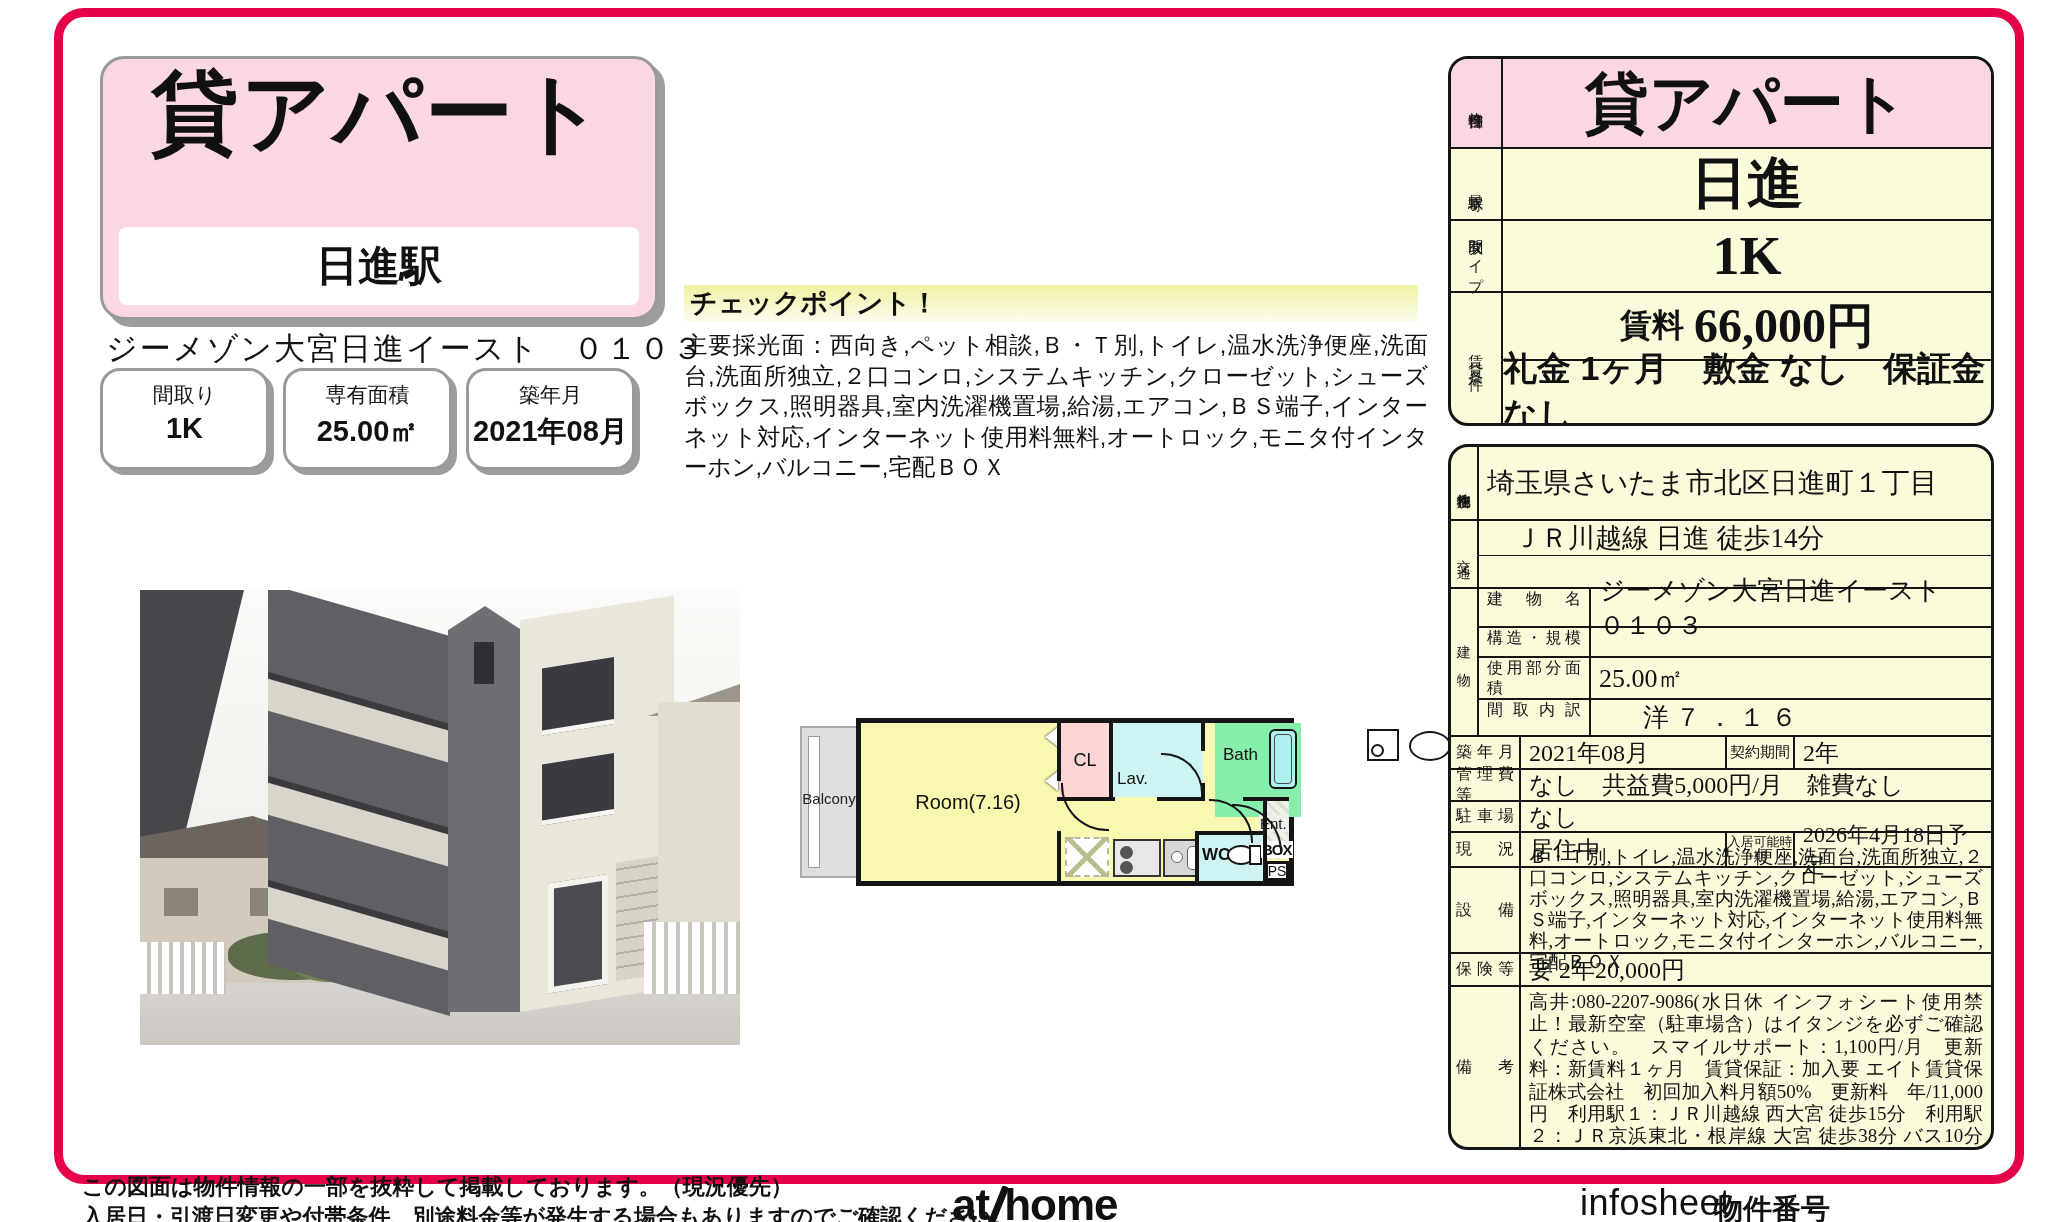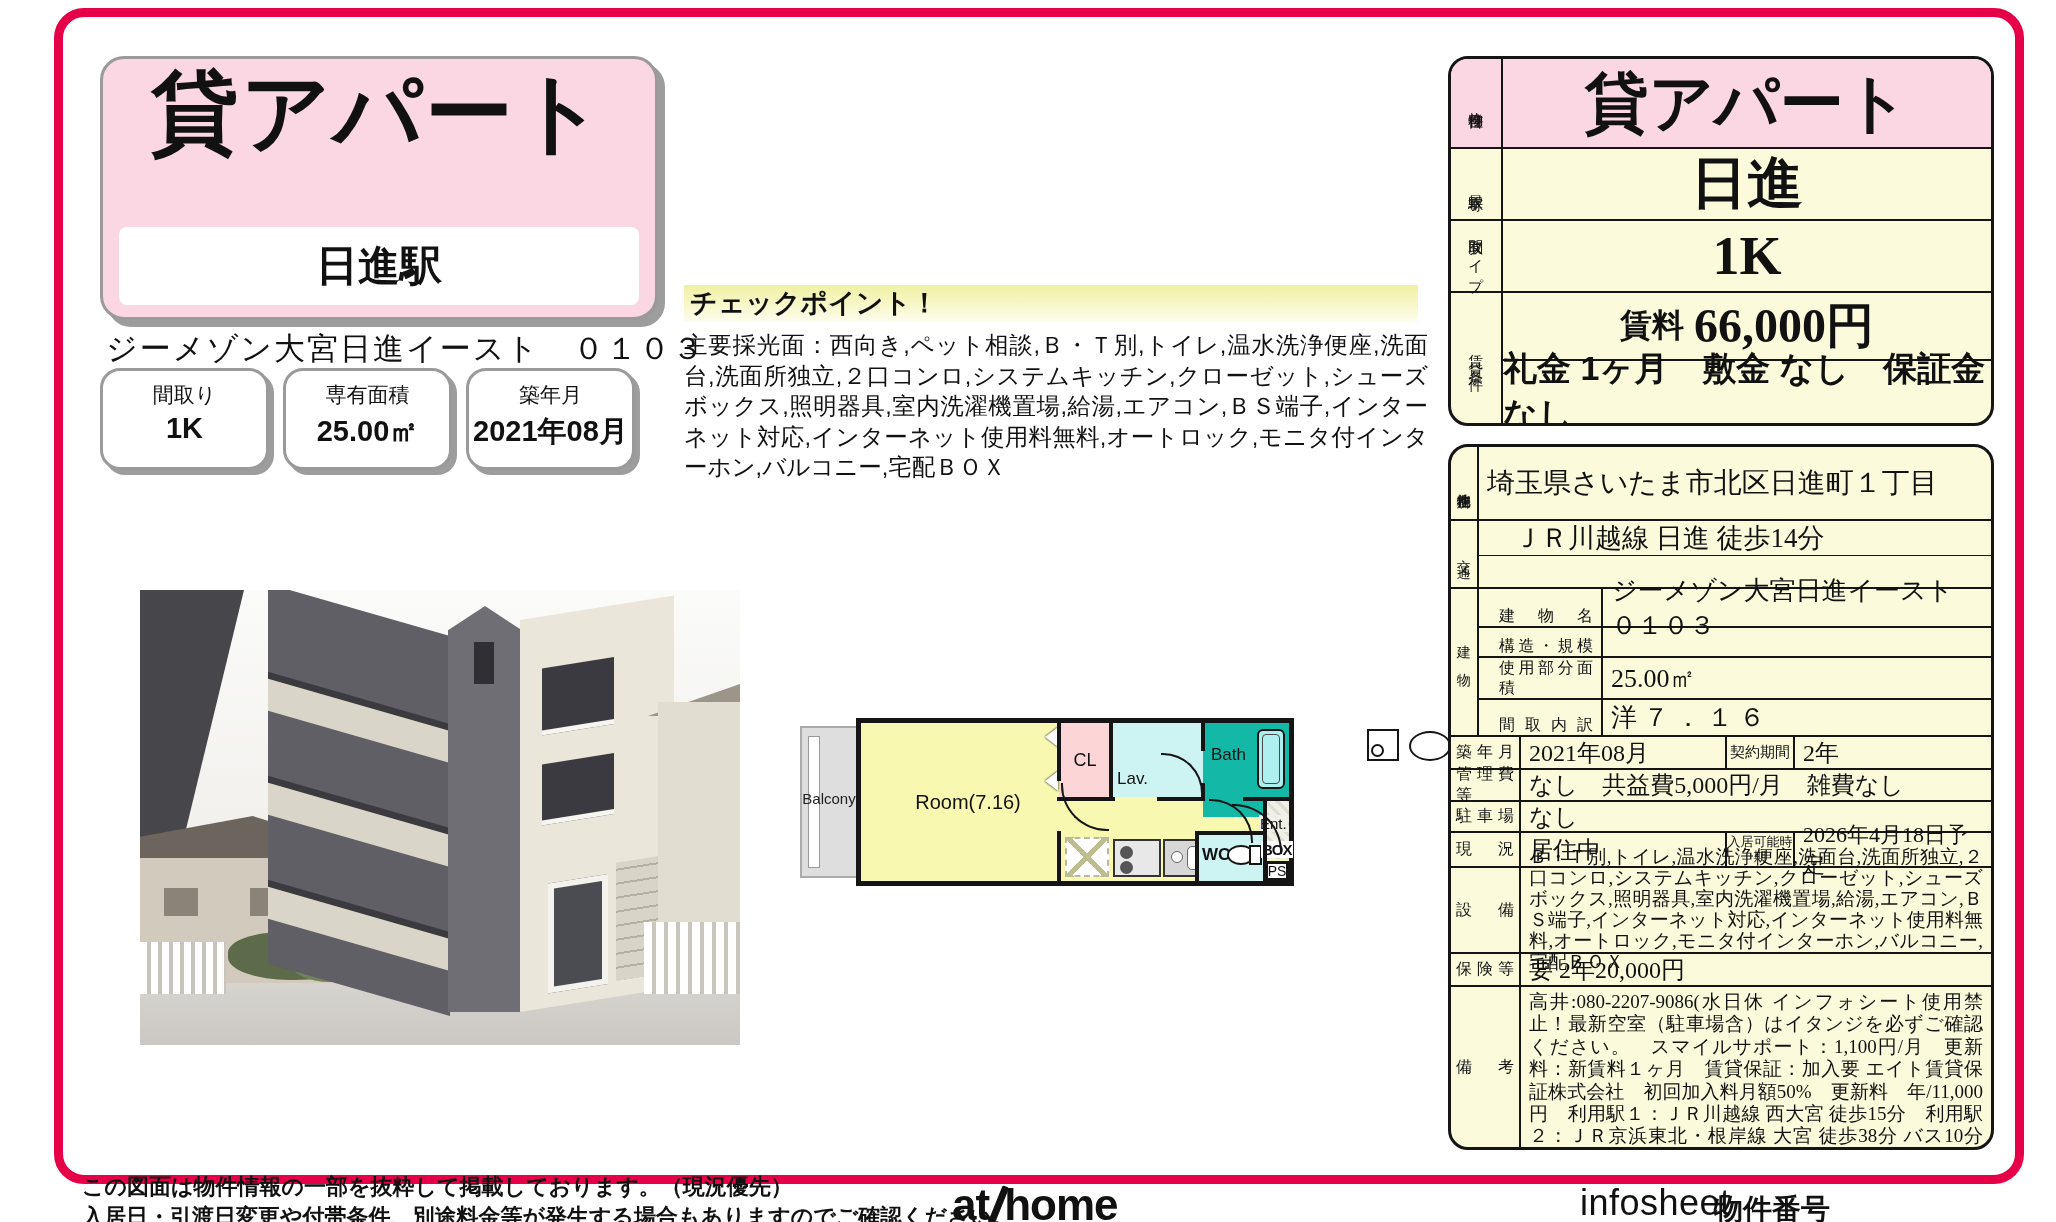--- a/index.html
+++ b/index.html
@@ -60,21 +60,21 @@
   
   .fp{left:800px;top:718px;width:500px;height:180px;}
   .fp-balcony{position:absolute;left:0;top:8px;width:58px;height:152px;background:#dedede;border:2px solid #ababab;box-sizing:border-box;}
   .fp-balcony-rail{position:absolute;left:6px;top:8px;bottom:8px;width:10px;background:#fff;border:1px solid #9a9a9a;}
   .fp-balcony-label{position:absolute;left:-14px;top:72px;width:86px;text-align:center;font-size:15px;color:#222;}
   .fp-main{position:absolute;left:56px;top:0;width:438px;height:168px;background:#f8f8b0;border:5px solid #151515;box-sizing:border-box;}
   .fpw{position:absolute;background:#151515;}
   .fp-room-label{position:absolute;left:0;top:0;width:198px;height:158px;display:flex;align-items:center;justify-content:center;font-size:20px;margin-left:8px;}
   .fp-cl{position:absolute;left:198px;top:0;width:52px;height:74px;background:#fcd6d6;display:flex;align-items:center;justify-content:center;font-size:18px;}
   .fp-lav{position:absolute;left:250px;top:0;width:92px;height:74px;background:#cdf3f3;}
-  .fp-bath{position:absolute;left:342px;top:0;width:86px;height:94px;background:#14b8a6;font-size:17px;}
+  .fp-bath{position:absolute;left:354px;top:0;width:86px;height:94px;background:#86efac;font-size:17px;}
   .fp-wc{position:absolute;left:336px;top:108px;width:68px;height:50px;background:#cdf3f3;font-size:17px;font-weight:bold;}
   .fp-ent{position:absolute;left:404px;top:74px;width:24px;height:62px;background:#f0f0e9;
           background-image:repeating-linear-gradient(45deg,#ddddd2 0 3px,transparent 3px 8px);}
   .fp-ent-label{position:absolute;left:398px;top:92px;font-size:15px;background:#f0f0e9;padding:0 1px;}
   .fp-box-label{position:absolute;left:400px;top:118px;font-size:15px;font-weight:bold;background:#fff;padding:0 1px;letter-spacing:-1px;}
   .fp-ps{position:absolute;left:404px;top:138px;width:24px;height:20px;background:#fff;border:3px solid #151515;box-sizing:border-box;
          display:flex;align-items:center;justify-content:center;font-size:14px;}
   .fp-washer{position:absolute;left:256px;top:6px;width:32px;height:32px;background:#fff;border:2.5px solid #151515;box-sizing:border-box;}
   .fp-washer-dot{position:absolute;left:2px;bottom:2px;width:9px;height:9px;border:2px solid #151515;border-radius:50%;}
   .fp-sink{position:absolute;left:298px;top:8px;width:38px;height:26px;background:#fff;border:2.5px solid #151515;border-radius:50%;}
@@ -124,28 +124,28 @@
   .terms-sub .srow2{height:62px;font-size:34px;font-weight:bold;}
 
   .t2{left:1448px;top:444px;width:540px;border:3px solid #151515;border-radius:20px;background:#fbfbdc;overflow:hidden;font-size:24px;}
   .t2row{display:flex;border-bottom:2px solid #151515;align-items:stretch;}
   .t2row:last-child{border-bottom:none;}
   .vlab2{width:28px;border-right:2px solid #151515;display:flex;align-items:center;justify-content:center;
          writing-mode:vertical-rl;text-orientation:upright;font-size:14px;line-height:1.05;box-sizing:border-box;flex:none;}
   .hlab{width:70px;border-right:2px solid #151515;flex:none;display:flex;align-items:center;font-size:16px;
         padding:0 5px;box-sizing:border-box;}
   .hlab span{width:100%;text-align:justify;text-align-last:justify;}
-  .sublab{width:112px;border-right:2px solid #151515;flex:none;display:flex;align-items:flex-end;font-size:16px;
-          padding:0 8px;box-sizing:border-box;margin-left:12px;}
+  .sublab{width:112px;border-right:2px solid #151515;flex:none;display:flex;align-items:flex-start;font-size:16px;
+          padding:0 8px;box-sizing:border-box;}
   .sublab span{width:100%;text-align:justify;text-align-last:justify;line-height:1.25;}
   .cellval{flex:1;display:flex;align-items:center;padding:0 8px;box-sizing:border-box;}
   .stack{flex:1;display:flex;flex-direction:column;}
   .stack .line{display:flex;align-items:center;padding:0 8px;}
   .subrow{display:flex;border-bottom:2px solid #151515;align-items:stretch;}
-  .subrow:last-child{border-bottom:none;}
+  .subrow:last-child{border-bottom:none;gap:44px;}
   .rlab{width:70px;border-left:2px solid #151515;border-right:2px solid #151515;flex:none;display:flex;
         align-items:center;justify-content:center;font-size:15px;text-align:center;line-height:1.1;box-sizing:border-box;}
   .rval{width:192px;flex:none;display:flex;align-items:center;padding:0 8px;box-sizing:border-box;}
   .longtxt{font-size:19px;line-height:1.1;text-align:justify;padding:3px 8px;}
   .notestxt{font-size:19px;line-height:1.18;text-align:justify;padding:4px 8px;}
 
   
   .disc{left:82px;top:1172px;font-size:22px;font-weight:bold;line-height:30px;}
   .logo{left:952px;top:1180px;display:flex;align-items:center;font-size:44px;font-weight:bold;letter-spacing:-1px;}
   .logo-slash{width:7px;height:40px;background:#111;transform:rotate(22deg);margin:0 2px 0 6px;border-radius:2px;}

